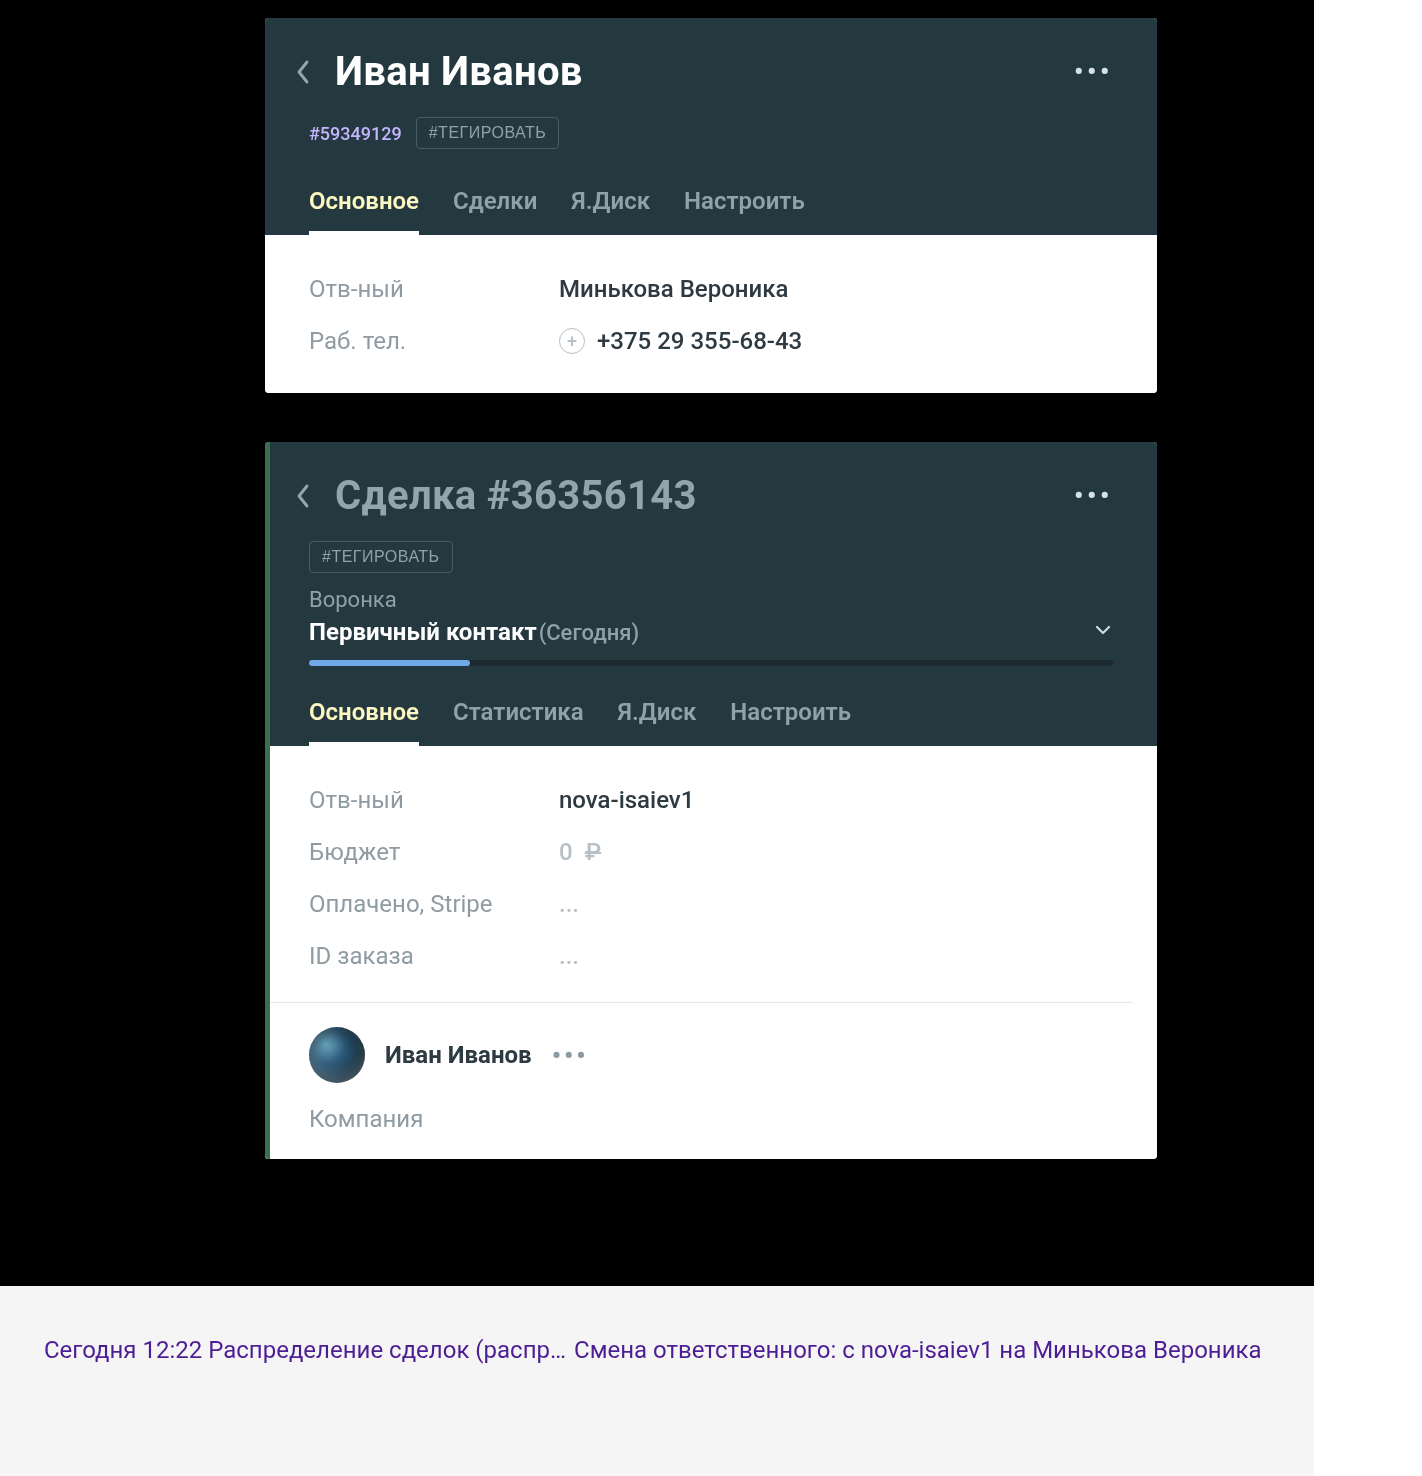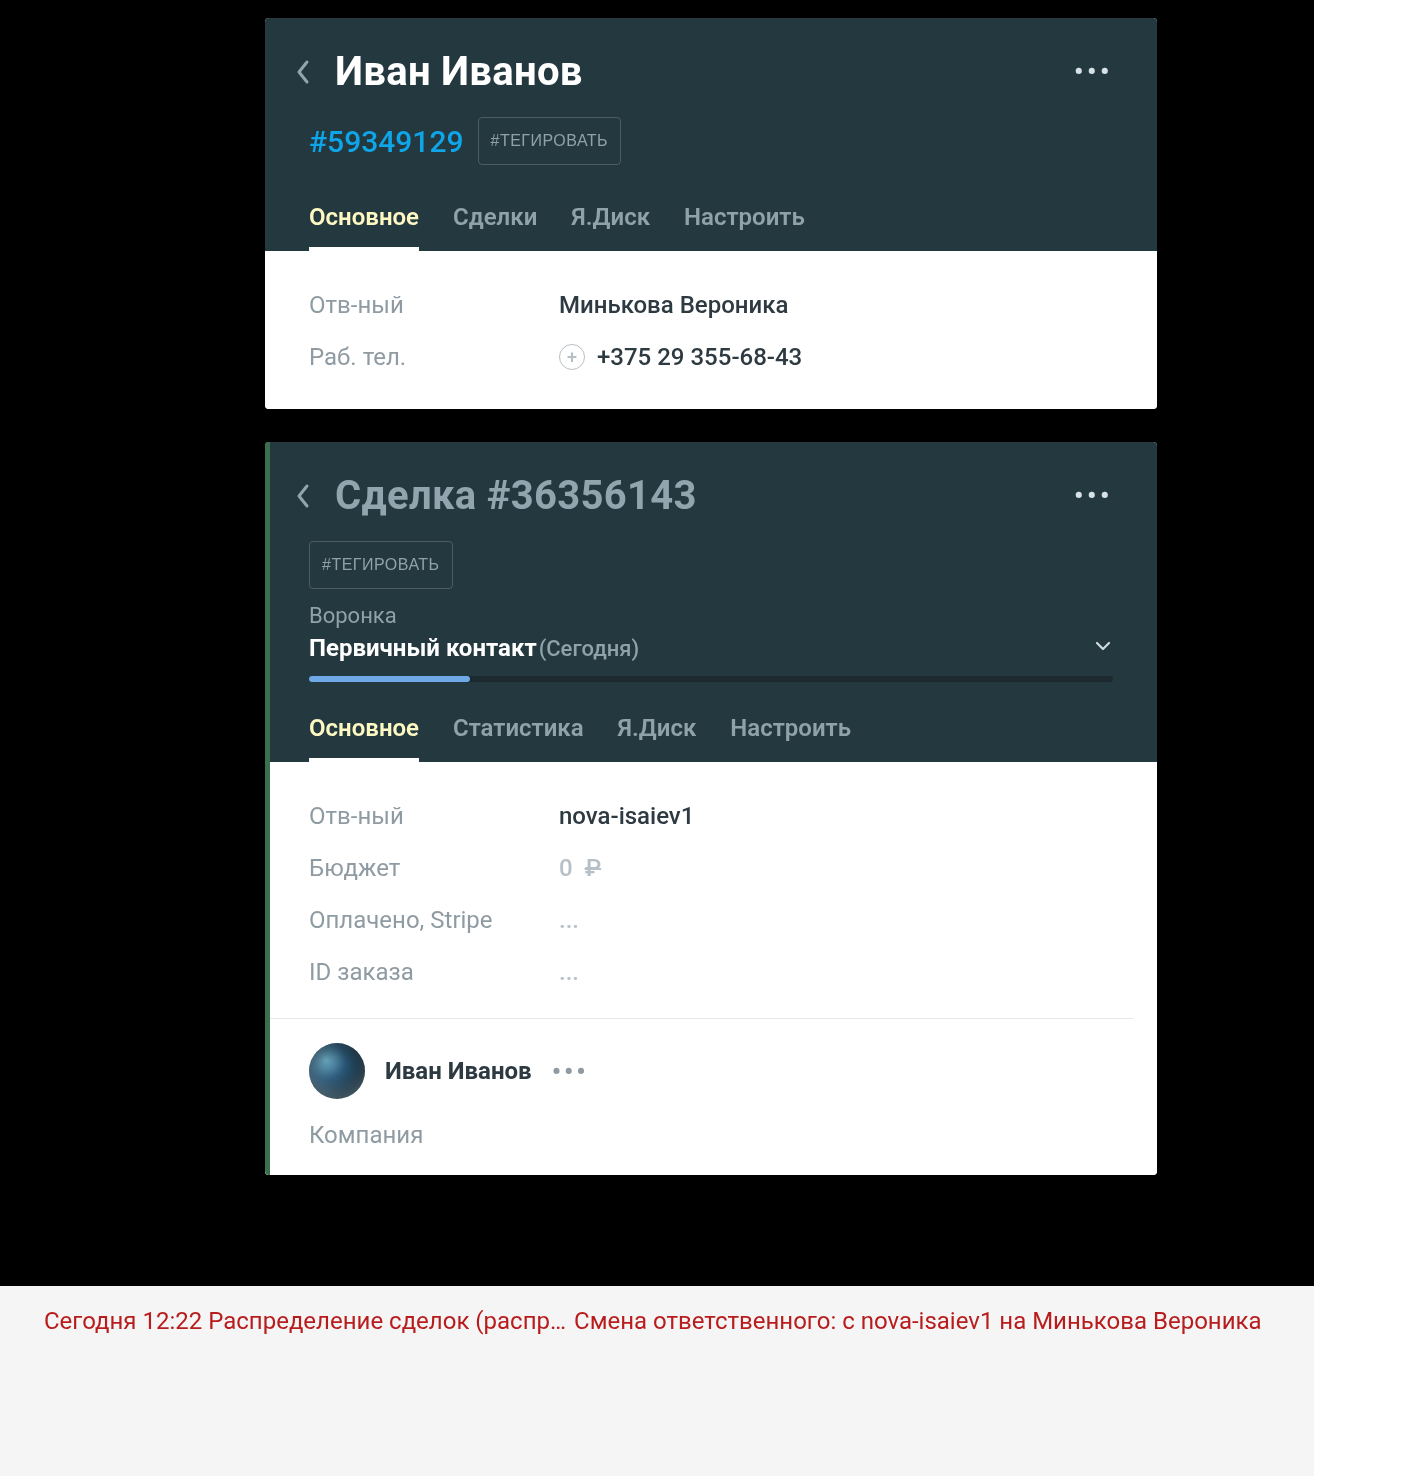--- a/index.html
+++ b/index.html
@@ -16,24 +16,24 @@
   .hdr { background: #24383f; color: #fff; padding: 30px 44px 0 44px; }
 
   .title-row { display: flex; align-items: center; gap: 18px; position: relative; }
   .back-btn { color: #90a5ad; font-size: 28px; line-height: 1; padding: 4px 6px; margin-left: -20px; }
   .back-btn svg { width: 16px; height: 28px; display:block; }
   .title { font-size: 40px; font-weight: 700; letter-spacing: .3px; }
   .title.muted { color: #90a5ad; font-weight: 700; }
   .more-btn { position: absolute; right: 0; top: 6px; color: #d7e2e6; font-size: 30px; letter-spacing: 3px; }
 
   .subrow { margin-top: 22px; display: flex; align-items: center; gap: 14px; }
-  .hash   { color: #0ea5e9; font-size: 30px; font-weight: 500; }
+  .hash   { color: #c4b5fd; font-size: 18px; font-weight: 500; }
   .tag-btn{
     border: 1px solid #4a5d64; color: #8fa2aa; background: transparent;
-    font-size: 16px; letter-spacing: .5px; padding: 14px 12px; border-radius: 4px;
+    font-size: 16px; letter-spacing: .5px; padding: 6px 12px; border-radius: 4px;
   }
 
   .tabs { display: flex; gap: 34px; margin-top: 38px; }
   .tab  { color: #8fa2aa; font-size: 24px; font-weight: 600; padding-bottom: 16px; border-bottom: 4px solid transparent; cursor: pointer; }
   .tab.active { color: #fef9c3; border-bottom-color: #fff; }
 
   .body { background: #fff; padding: 28px 68px 26px 44px; }
   .row  { display: flex; align-items: center; min-height: 52px; font-size: 24px; }
   .row .lbl { width: 250px; color: #8f9ba2; }
   .row .val { color: #2e3a41; font-weight: 500; display:flex; align-items:center; gap:12px; }
@@ -53,22 +53,22 @@
   .divider { height:1px; background:#e4e8ea; margin: 20px -44px 24px -44px; }
 
   .contact-row { display:flex; align-items:center; gap:20px; font-size:24px; font-weight:700; color:#2e3a41; }
   .avatar { width:56px; height:56px; border-radius:50%; background: radial-gradient(circle at 30% 30%, #6fb0c8 0%, #2d5a7a 35%, #0f2a3a 70%); box-shadow: inset 0 -8px 16px rgba(255,255,255,.25), inset 0 8px 16px rgba(0,0,0,.35); }
   .contact-more { color:#8f9ba2; font-size:26px; letter-spacing:3px; }
 
   .company-lbl { color:#8f9ba2; font-size:24px; margin-top:22px; }
 
   
   .footer-log {
-    position: absolute; left: 0; right: 0; top: 1286px; height: 70px;
-    background: #f5f5f5; color: #b91c1c; font-size: 24px;
+    position: absolute; left: 0; right: 0; top: 1315px; height: 70px;
+    background: #f5f5f5; color: #4c1d95; font-size: 24px;
     display:flex; align-items:center; padding: 0 44px; gap: 8px;
   }
   .footer-log .seg1 { white-space: nowrap; overflow: hidden; text-overflow: ellipsis; max-width: 530px; }
   .footer-log .seg2 { white-space: nowrap; }
 
   
   .card-bottom { }
   .card-bottom::before{
     content:""; position:absolute; left:0; top:0; bottom:0; width:5px; background:#3a6f4f;
   }

